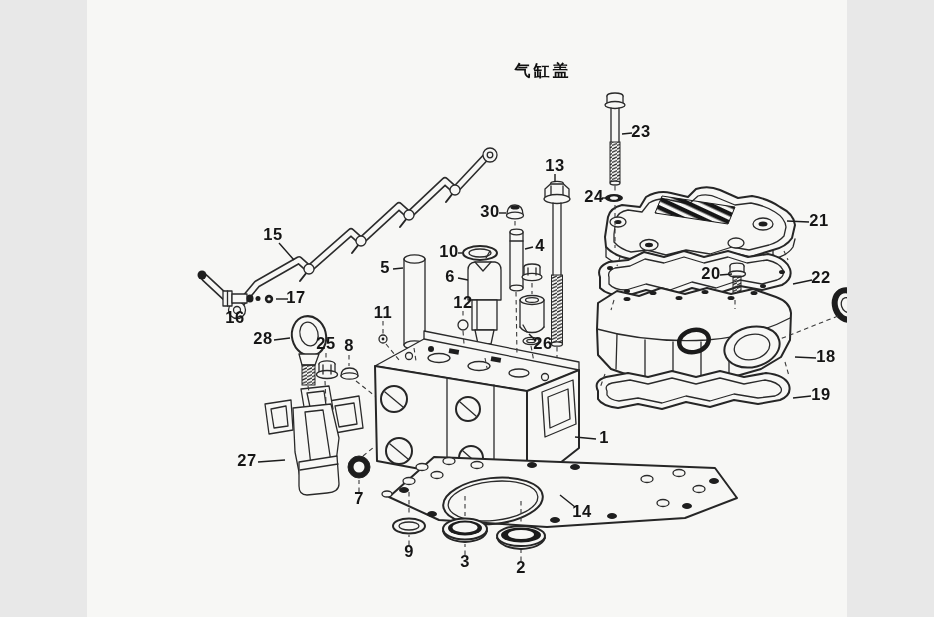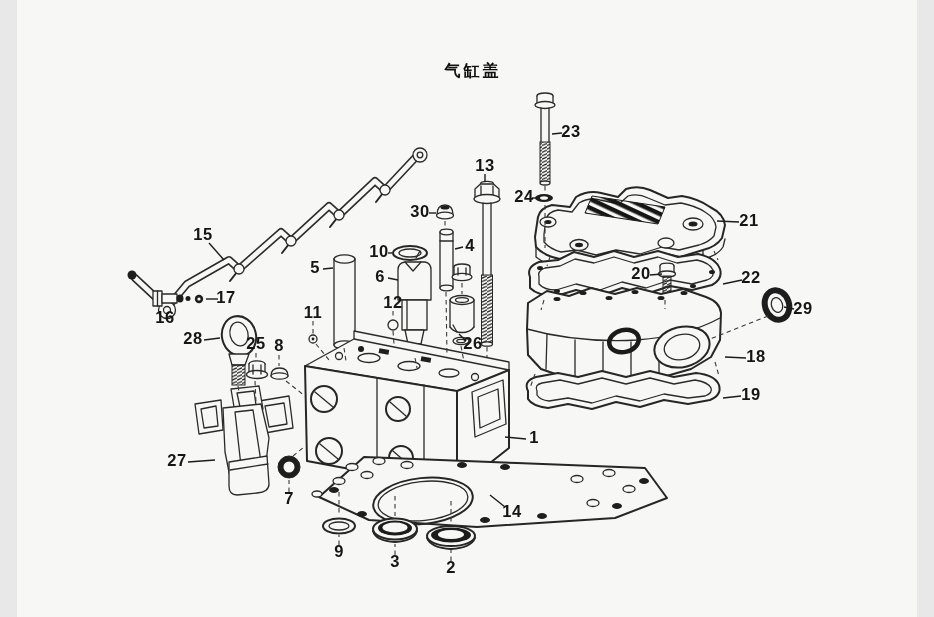--- a/index.html
+++ b/index.html
@@ -1,16 +1,16 @@
 <!DOCTYPE html>
 <html><head>
 <meta charset="utf-8">
 <style>
   html,body{margin:0;padding:0;background:#e8e8e8;}
-  .page{position:relative;width:900px;height:617px;background:#f7f7f5;margin:0 auto;overflow:hidden;
+  .page{position:relative;width:760px;height:617px;background:#f7f7f5;margin:0 auto;overflow:hidden;
         font-family:"Liberation Sans",sans-serif;}
   svg{display:block}
   .ln{fill:none;stroke:#2a2a2a;stroke-width:1.3;stroke-linejoin:round;stroke-linecap:round}
   .ln2{fill:none;stroke:#262626;stroke-width:2;stroke-linejoin:round;stroke-linecap:round}
   .fw{fill:#f7f7f5}
   .fd{fill:#1e1e1e;stroke:none}
   .pipe-o{fill:none;stroke:#2b2b2b;stroke-width:8;stroke-linejoin:round;stroke-linecap:round}
   .pipe-i{fill:none;stroke:#f7f7f5;stroke-width:4.8;stroke-linejoin:round;stroke-linecap:round}
   .adash{fill:none;stroke:#3a3a3a;stroke-width:1.1;stroke-dasharray:4.5 3.5}
   .callout-line{stroke:#1c1c1c;stroke-width:1.4}

